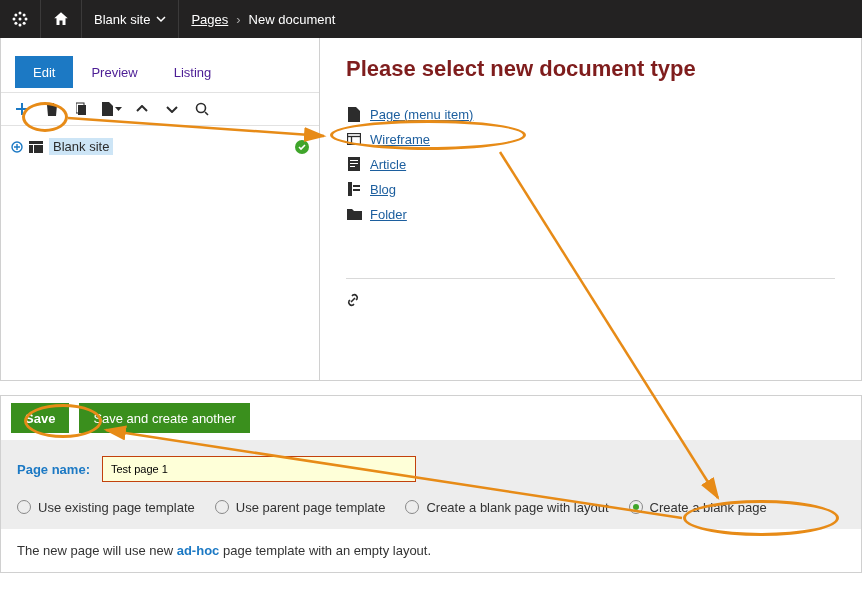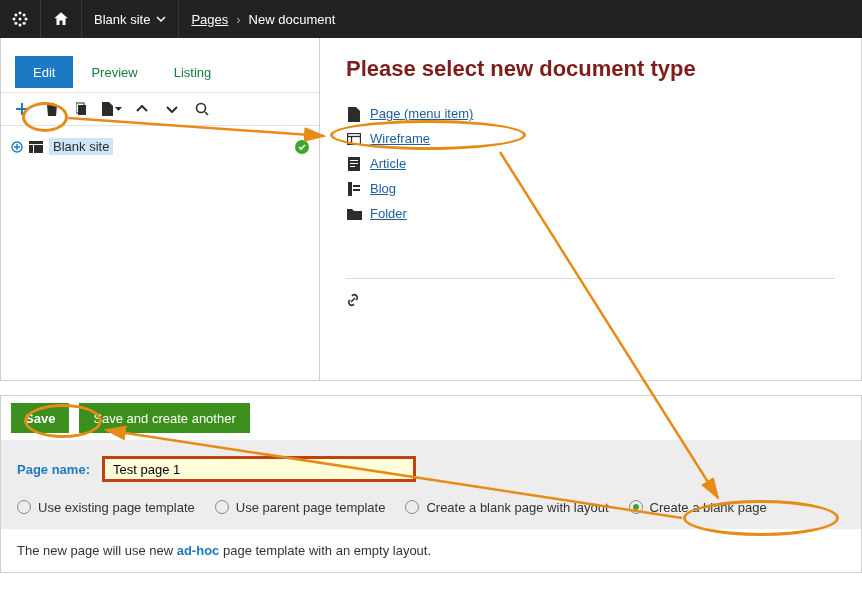--- a/index.html
+++ b/index.html
@@ -7,46 +7,46 @@
   .topbar{height:38px;background:#232222;color:#fff;display:flex;align-items:center;font-size:13px;}
   .tb-icon{width:40px;height:38px;display:flex;align-items:center;justify-content:center;color:#fff;}
   .tb-sep{width:1px;height:38px;background:#3b3a3a;}
   .tb-text{padding:0 12px;display:flex;align-items:center;height:38px;}
   .tb-breadcrumb{display:flex;align-items:center;gap:8px;padding:0 12px;}
   .tb-breadcrumb a{color:#fff;text-decoration:underline;}
   .tb-breadcrumb .sep{color:#aaa;}
   .upper{display:flex;border:1px solid #d0d0d0;border-top:none;height:343px;}
   .left-panel{width:319px;border-right:1px solid #d0d0d0;background:#fff;display:flex;flex-direction:column;}
   .tabs{height:36px;display:flex;align-items:flex-end;margin:14px 0 0 14px;}
-  .tab{height:32px;padding:0 18px;display:flex;align-items:center;font-size:13px;color:#15803d;cursor:pointer;}
+  .tab{height:32px;padding:0 18px;display:flex;align-items:center;font-size:13px;color:#4c1d95;cursor:pointer;}
   .tab.active{background:#1c79c4;color:#fff;margin-top:24px;}
   .lp-toolbar{height:34px;display:flex;align-items:center;border-bottom:1px solid #e2e2e2;border-top:1px solid #e2e2e2;margin-top:4px;padding:0 6px;gap:0;}
   .lp-btn{width:30px;height:30px;display:flex;align-items:center;justify-content:center;cursor:pointer;color:#2c2c2c;}
   .tree{padding:12px 10px;position:relative;}
   .tree-row{display:flex;align-items:center;gap:6px;font-size:13px;color:#2c2c2c;}
   .tree-hl{background:#cde5f6;padding:1px 4px;}
   .check{position:absolute;right:10px;top:14px;color:#3fa52b;font-size:14px;}
   .right-panel{flex:1;padding:18px 26px;position:relative;}
   h1{font-size:22px;color:#7f1d1d;font-weight:600;margin-bottom:24px;}
   .doctype{list-style:none;}
-  .doctype li{display:flex;align-items:flex-start;gap:8px;margin-bottom:9px;}
+  .doctype li{display:flex;align-items:center;gap:8px;margin-bottom:9px;}
   .doctype li .ic{width:16px;height:16px;display:flex;align-items:center;justify-content:center;color:#2c2c2c;}
   .doctype li a{color:#1c5e9e;text-decoration:underline;font-size:13px;}
   hr{border:none;border-top:1px solid #d9d9d9;margin:56px 0 14px;}
   .link-row{display:flex;align-items:center;gap:8px;}
   .link-row a{color:#1c5e9e;text-decoration:underline;font-size:13px;}
   .lower{margin-top:14px;border:1px solid #d0d0d0;}
   .lw-bar{height:44px;background:#fff;display:flex;align-items:center;padding:0 10px;gap:10px;}
   .btn{height:30px;color:#fff;font-size:13px;padding:0 14px;display:flex;align-items:center;border:none;cursor:pointer;}
   .btn.primary{background:#3a8f1d;font-weight:600;}
   .btn.secondary{background:#3a8f1d;}
   .lw-form{background:#ededed;padding:16px 16px 14px;}
   .row1{display:flex;align-items:center;gap:12px;margin-bottom:18px;}
   .lbl{color:#1c79c4;font-weight:600;font-size:13px;}
-  input.txt{height:26px;width:314px;padding:0 8px;border:3px solid #c2410c;font-size:13px;background:#feffd8;}
+  input.txt{height:26px;width:314px;padding:0 8px;border:1px solid #c2410c;font-size:11px;background:#feffd8;}
   .row2{display:flex;align-items:center;gap:20px;font-size:13px;color:#333;}
   .radio{display:flex;align-items:flex-start;gap:7px;cursor:pointer;}
   .radio .rdot{width:14px;height:14px;border:1px solid #888;border-radius:50%;display:flex;align-items:center;justify-content:center;}
   .radio.sel .rdot::after{content:"";width:6px;height:6px;background:#3fa52b;border-radius:50%;}
   .lw-note{padding:14px 16px;font-size:13px;color:#333;}
   .lw-note b{color:#1c79c4;}
   .ann-circle{position:absolute;border:3px solid #e78b17;border-radius:50%;pointer-events:none;z-index:50;}
   .ann-arrow{position:absolute;pointer-events:none;z-index:49;}
   .overlay{position:absolute;top:0;left:0;width:862px;height:603px;pointer-events:none;}
   .wrap{position:relative;width:862px;}

